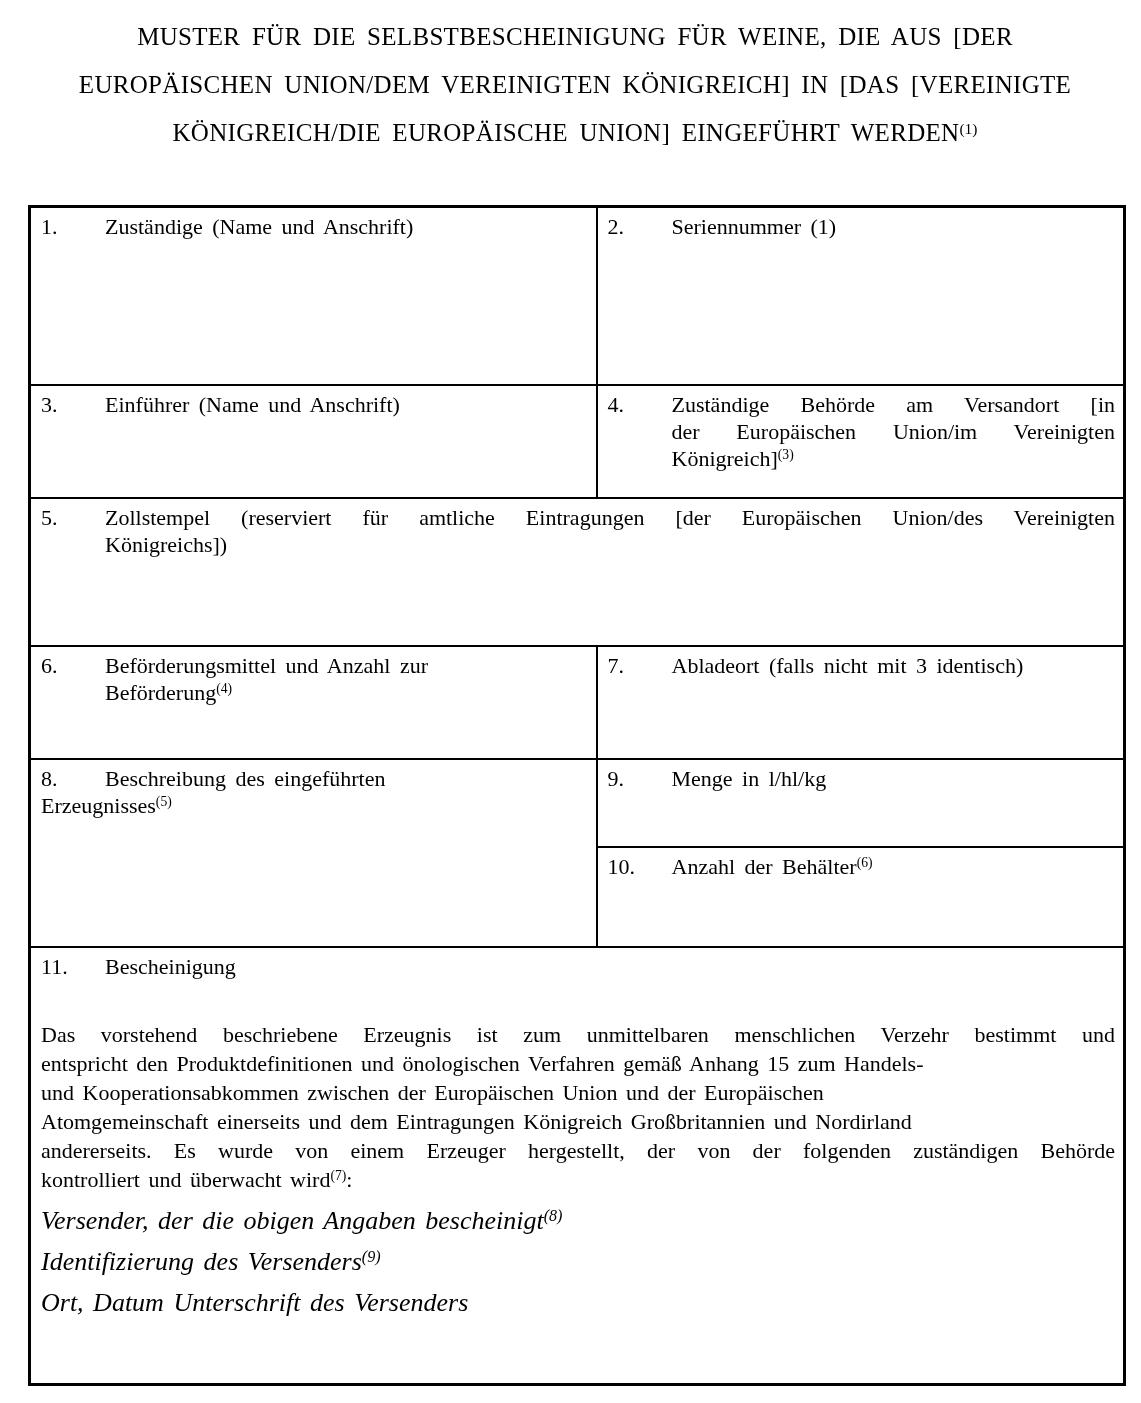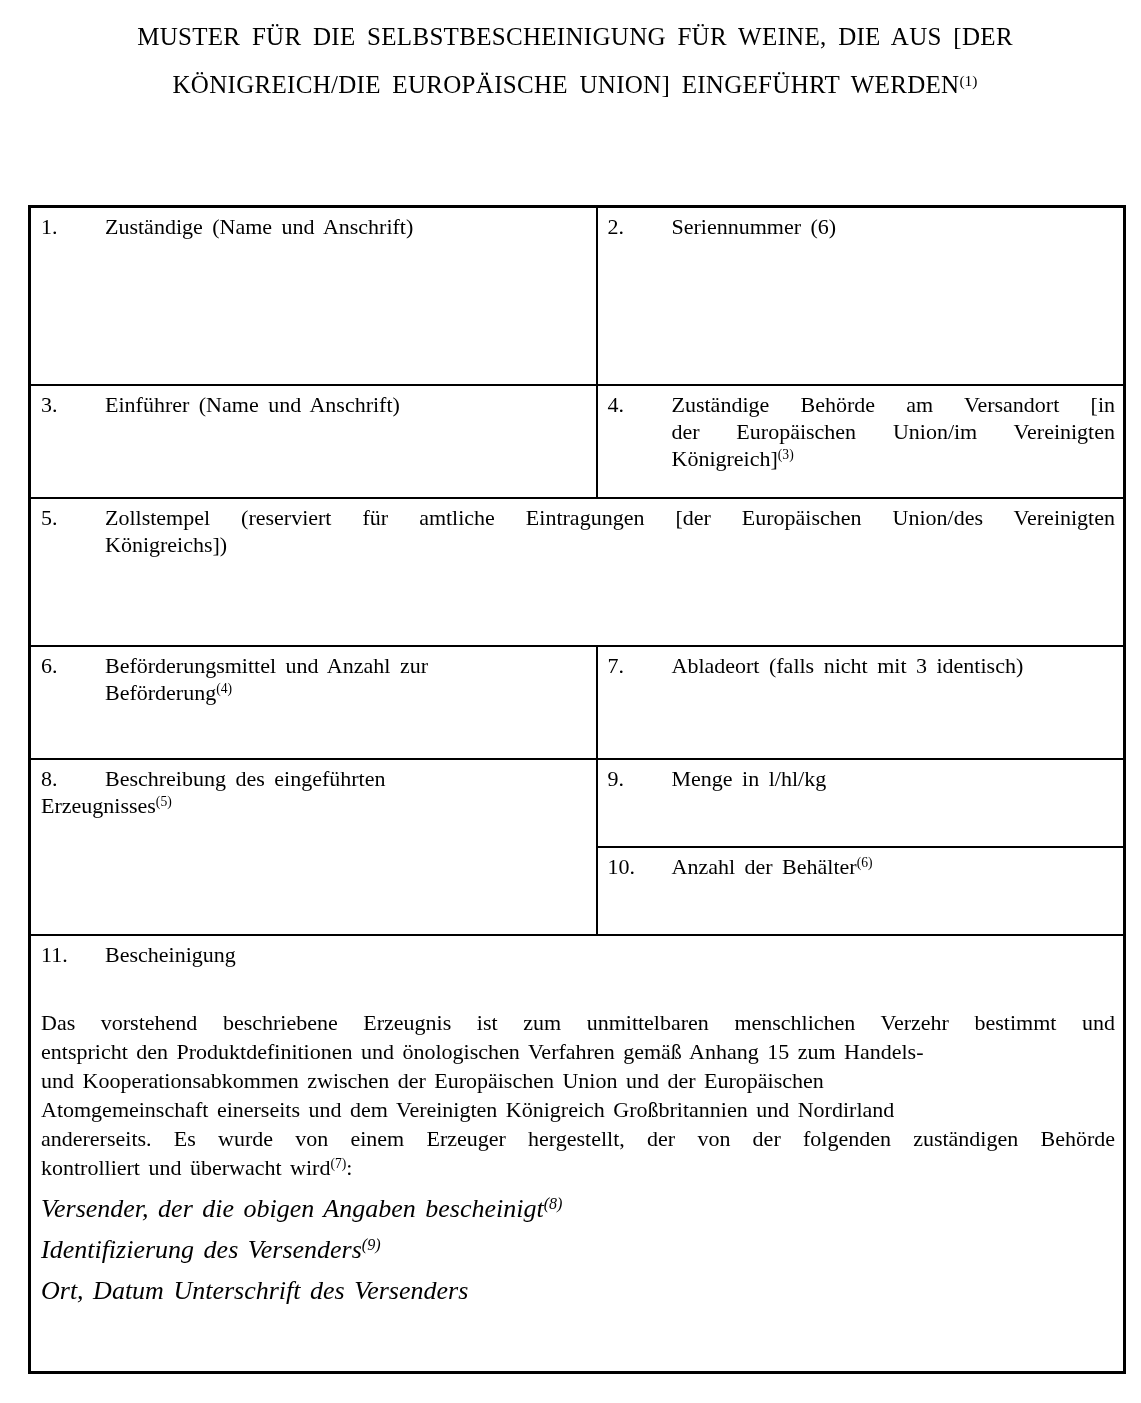--- a/index.html
+++ b/index.html
@@ -49,59 +49,60 @@
     line-height:27px;
     word-spacing:4px;
   }
   col.c1{width:567px;}
   col.c2{width:528px;}
   tr.rA td{height:178px;}
   tr.rB td{height:113px;}
   tr.rC td{height:148px;}
   tr.rD td{height:113px;}
   tr.rE td{height:88px;}
-  tr.rF td{height:88px;}
+  tr.rF td{height:100px;}
   tr.rG td{height:438px;}
   .head{display:flex;align-items:flex-start;}
   .num{flex:0 0 64px;}
   .num8{display:inline-block;width:64px;}
   .lbl{flex:1;}
   .j{text-align:justify;text-align-last:justify;}
   .para{margin-top:40px;font-size:22px;line-height:29px;word-spacing:3px;}
   .pline{min-height:29px;}
   .sigline{margin-top:12px;font-size:26px;line-height:29px;word-spacing:3px;font-style:italic;}
 </style>
 </head>
 <body>
 
 <div class="page">
 
   <div class="title">
     <div>MUSTER FÜR DIE SELBSTBESCHEINIGUNG FÜR WEINE, DIE AUS [DER</div>
+    <div>EUROPÄISCHEN UNION/DEM VEREINIGTEN KÖNIGREICH] IN [DAS [VEREINIGTE</div>
     <div><span>KÖNIGREICH/DIE EUROPÄISCHE UNION] EINGEFÜHRT WERDEN</span><span class="sup">(1)</span></div>
   </div>
 
   <table class="form">
     <colgroup>
         <col class="c1">
         <col class="c2">
       </colgroup>
 
     <tbody>
         <tr class="rA">
       <td>
         <div class="head">
           <span class="num">1.</span>
           <div class="lbl">Zuständige (Name und Anschrift)</div>
         </div>
       </td>
       <td>
         <div class="head">
           <span class="num">2.</span>
-          <div class="lbl">Seriennummer (6)</div>
+          <div class="lbl">Seriennummer (1)</div>
         </div>
       </td>
     </tr>
 
     <tr class="rB">
       <td>
         <div class="head">
           <span class="num">3.</span>
           <div class="lbl">Einführer (Name und Anschrift)</div>
         </div>
@@ -175,21 +176,21 @@
     <tr class="rG">
       <td colspan="2">
         <div class="head">
           <span class="num">11.</span>
           <div class="lbl">Bescheinigung</div>
         </div>
         <div class="para">
           <div class="pline j">Das vorstehend beschriebene Erzeugnis ist zum unmittelbaren menschlichen Verzehr bestimmt und</div>
           <div class="pline">entspricht den Produktdefinitionen und önologischen Verfahren gemäß Anhang 15 zum Handels-</div>
           <div class="pline">und Kooperationsabkommen zwischen der Europäischen Union und der Europäischen</div>
-          <div class="pline">Atomgemeinschaft einerseits und dem Vereinigten Königreich Großbritannien und Nordirland</div>
+          <div class="pline">Atomgemeinschaft einerseits und dem Eintragungen Königreich Großbritannien und Nordirland</div>
           <div class="pline j">andererseits. Es wurde von einem Erzeuger hergestellt, der von der folgenden zuständigen Behörde</div>
           <div class="pline"><span>kontrolliert und überwacht wird</span><span class="sup">(7)</span><span>:</span></div>
         </div>
         <div class="sigline"><span>Versender, der die obigen Angaben bescheinigt</span><span class="sup">(8)</span></div>
         <div class="sigline"><span>Identifizierung des Versenders</span><span class="sup">(9)</span></div>
         <div class="sigline"><span>Ort, Datum Unterschrift des Versenders</span></div>
       </td>
     </tr>
 
   </tbody>

